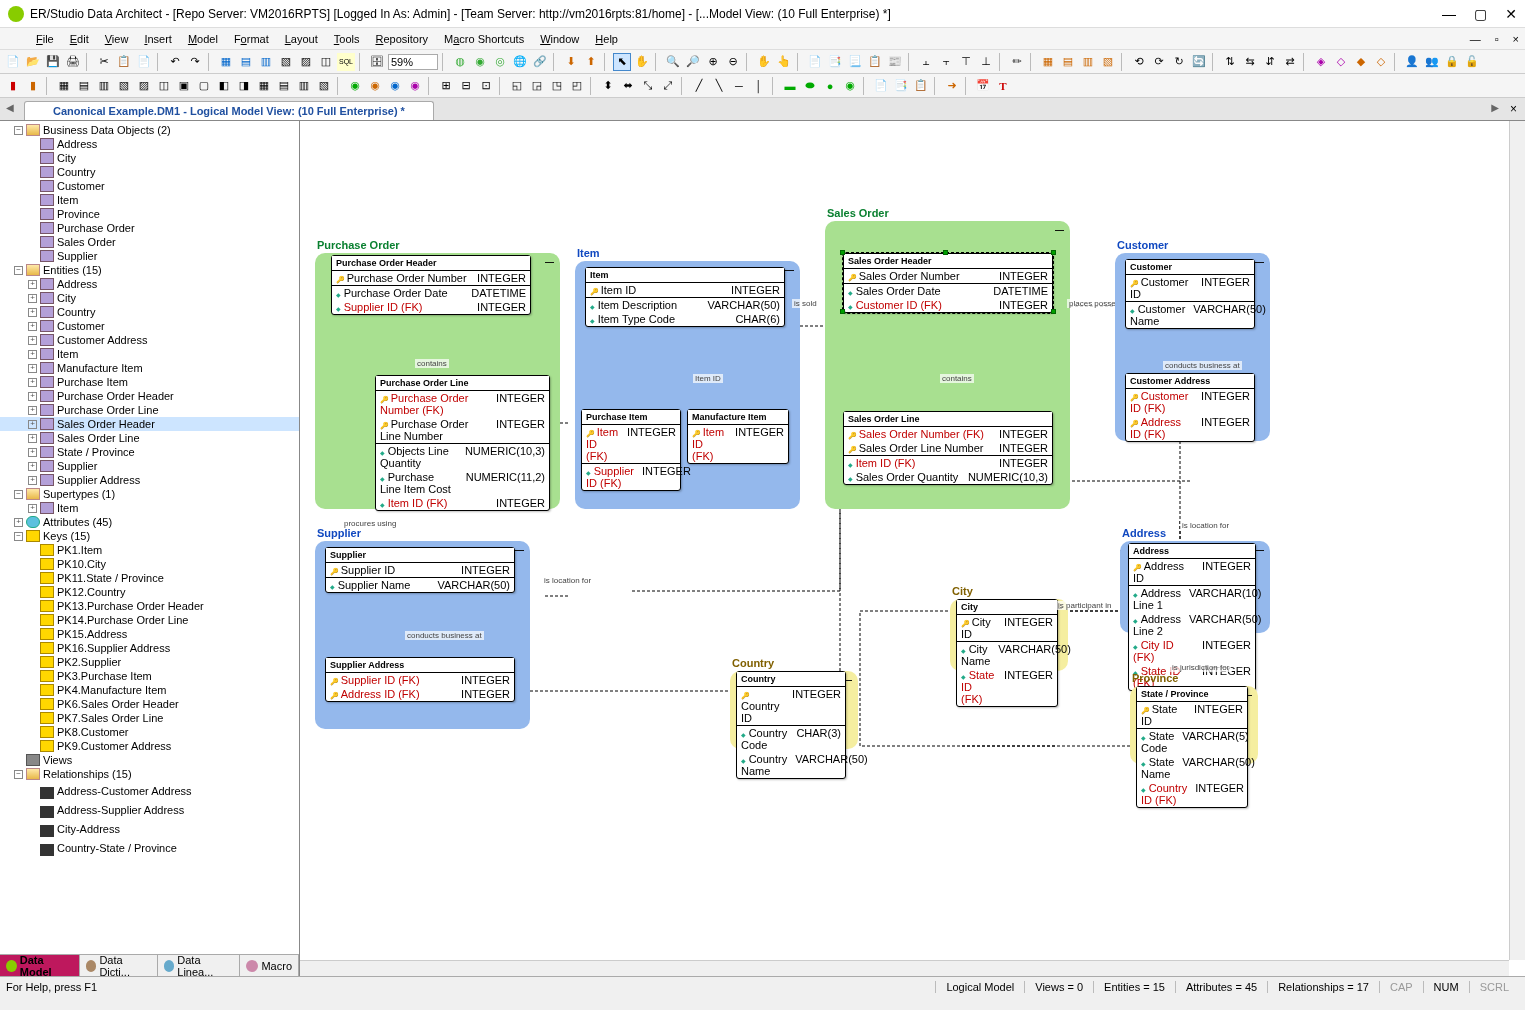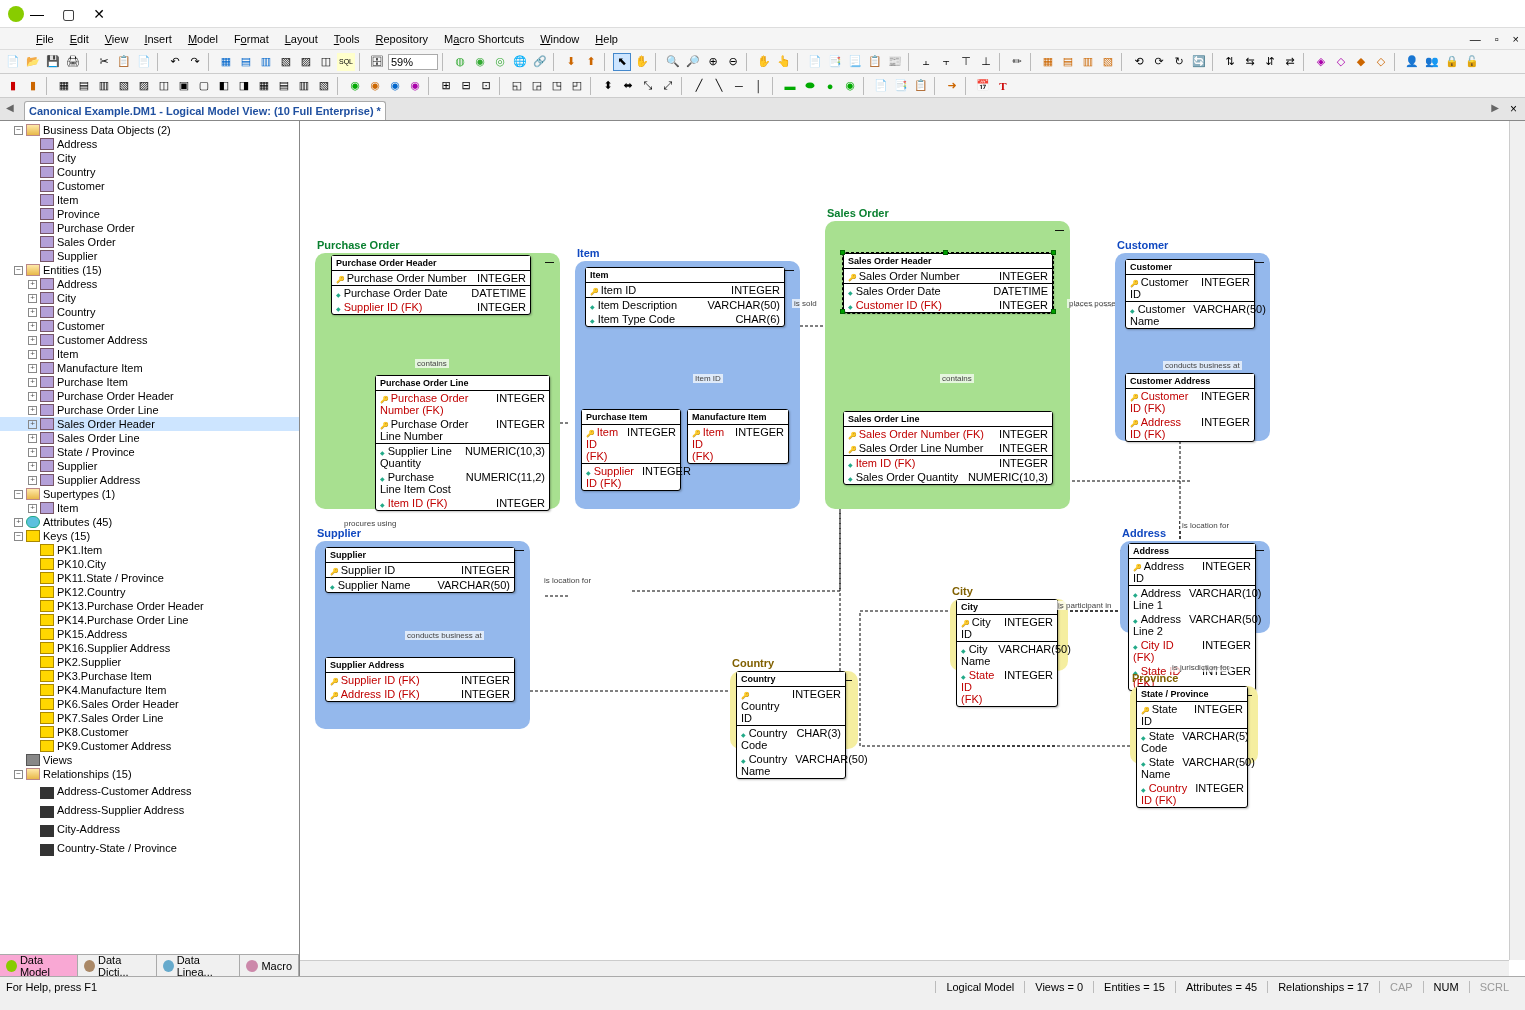--- a/index.html
+++ b/index.html
@@ -14,40 +14,40 @@
 .menubar span u{text-decoration:underline}
 .toolbar{height:24px;background:#f5f5f5;display:flex;align-items:center;padding:0 4px;border-bottom:1px solid #ccc;gap:2px}
 .tbtn{width:18px;height:18px;display:inline-flex;align-items:center;justify-content:center;border:1px solid transparent;font-size:11px}
 .tsep{width:5px;height:18px;border-left:1px solid #bbb;margin:0 2px}
 .zoom{width:50px;font-size:11px;border:1px solid #aaa;padding:1px 2px;background:#fff}
 
 .tabstrip{height:22px;background:#e5e5e5;display:flex;align-items:flex-end;padding-left:24px;position:relative}
 .tabstrip .arrow{position:absolute;left:6px;top:4px;font-size:10px;color:#666}
 .tabstrip .rarrow{position:absolute;right:26px;top:4px;font-size:10px;color:#666}
 .tabstrip .close{position:absolute;right:8px;top:4px;font-size:12px}
-.tab{background:#fff;border:1px solid #aaa;border-bottom:none;padding:3px 4px;border-radius:3px 3px 0 0;font-weight:bold;color:#2050a0}
+.tab{background:#fff;border:1px solid #aaa;border-bottom:none;padding:3px 28px;border-radius:3px 3px 0 0;font-weight:bold;color:#2050a0}
 
 .main{display:flex;height:856px;border-top:1px solid #888}
 .sidebar{width:300px;background:#fff;border-right:1px solid #888;overflow-y:auto;overflow-x:hidden;position:relative}
 .tree{padding:2px 0}
 .tn{white-space:nowrap;padding:1px 0 1px 4px;display:flex;align-items:center}
 .tn .exp{width:9px;height:9px;border:1px solid #888;display:inline-flex;align-items:center;justify-content:center;font-size:8px;line-height:1;margin-right:3px;color:#555}
 .tn .exp.blank{border:none}
 .tn .tico{width:14px;height:12px;margin-right:3px;display:inline-block}
 .fold{background:linear-gradient(#ffe9a8,#e8b848);border:1px solid #b88}
 .ent{background:#b4a0d8;border:1px solid #756}
 .key{background:#ffd700;border:1px solid #a80}
 .att{background:#5bc0de;border-radius:6px;border:1px solid #2a8}
 .rel{background:#333;height:2px;margin-top:5px}
 .vw{background:#888;border:1px solid #555}
 .tn.sel{background:#cde5ff}
 .indent1{padding-left:14px}.indent2{padding-left:28px}
 .bottab{position:absolute;bottom:0;left:0;right:0;height:22px;background:#f0f0f0;border-top:1px solid #aaa;display:flex}
 .bottab .bt{padding:3px 6px;border-right:1px solid #aaa;display:flex;align-items:center;gap:3px;font-size:10px}
-.bottab .bt.act{background:#f9a8d4;font-weight:normal}
+.bottab .bt.act{background:#be185d;font-weight:bold}
 .bottab .btico{width:12px;height:12px;background:#8c0;border-radius:50%}
 
 .canvas{flex:1;background:#fff;position:relative;overflow:hidden}
 .scrollv{position:absolute;right:0;top:0;bottom:16px;width:16px;background:#f0f0f0;border-left:1px solid #ccc}
 .scrollh{position:absolute;left:0;right:16px;bottom:0;height:16px;background:#f0f0f0;border-top:1px solid #ccc}
 
 .group{position:absolute;border-radius:10px;padding:22px 8px 8px 8px}
 .group .gtitle{position:absolute;top:-14px;left:2px;font-weight:bold;font-size:11px}
 .g-green{background:#a8e090}
 .g-blue{background:#94b8ec}
@@ -74,20 +74,21 @@
 .status .cell{border-left:1px solid #bbb;padding:0 10px}
 .status .sp{flex:1}
 
 svg.wires{position:absolute;inset:0;pointer-events:none}
 </style>
 </head>
 <body>
 
 <div class="titlebar">
   <div class="icon"></div>
+  <div class="title">ER/Studio Data Architect - [Repo Server: VM2016RPTS] [Logged In As: Admin] - [Team Server: http://vm2016rpts:81/home] - [...Model View: (10 Full Enterprise) *]</div>
   <div class="wbtns">
     <span>—</span>
     <span>▢</span>
     <span>✕</span>
   </div>
 </div>
 
 <div class="menubar">
   <span><u>F</u>ile</span>
   <span><u>E</u>dit</span>
@@ -581,21 +582,21 @@
           <div class="erow">
             <span class="n fk pk">Purchase Order Number (FK)</span>
             <span>INTEGER</span>
           </div>
           <div class="erow">
             <span class="n  pk">Purchase Order Line Number</span>
             <span>INTEGER</span>
           </div>
           <div class="esep"></div>
           <div class="erow">
-            <span class="n  at">Supplier Line Quantity</span>
+            <span class="n  at">Objects Line Quantity</span>
             <span>NUMERIC(10,3)</span>
           </div>
           <div class="erow">
             <span class="n  at">Purchase Line Item Cost</span>
             <span>NUMERIC(11,2)</span>
           </div>
           <div class="erow">
             <span class="n fk at">Item ID (FK)</span>
             <span>INTEGER</span>
           </div>

